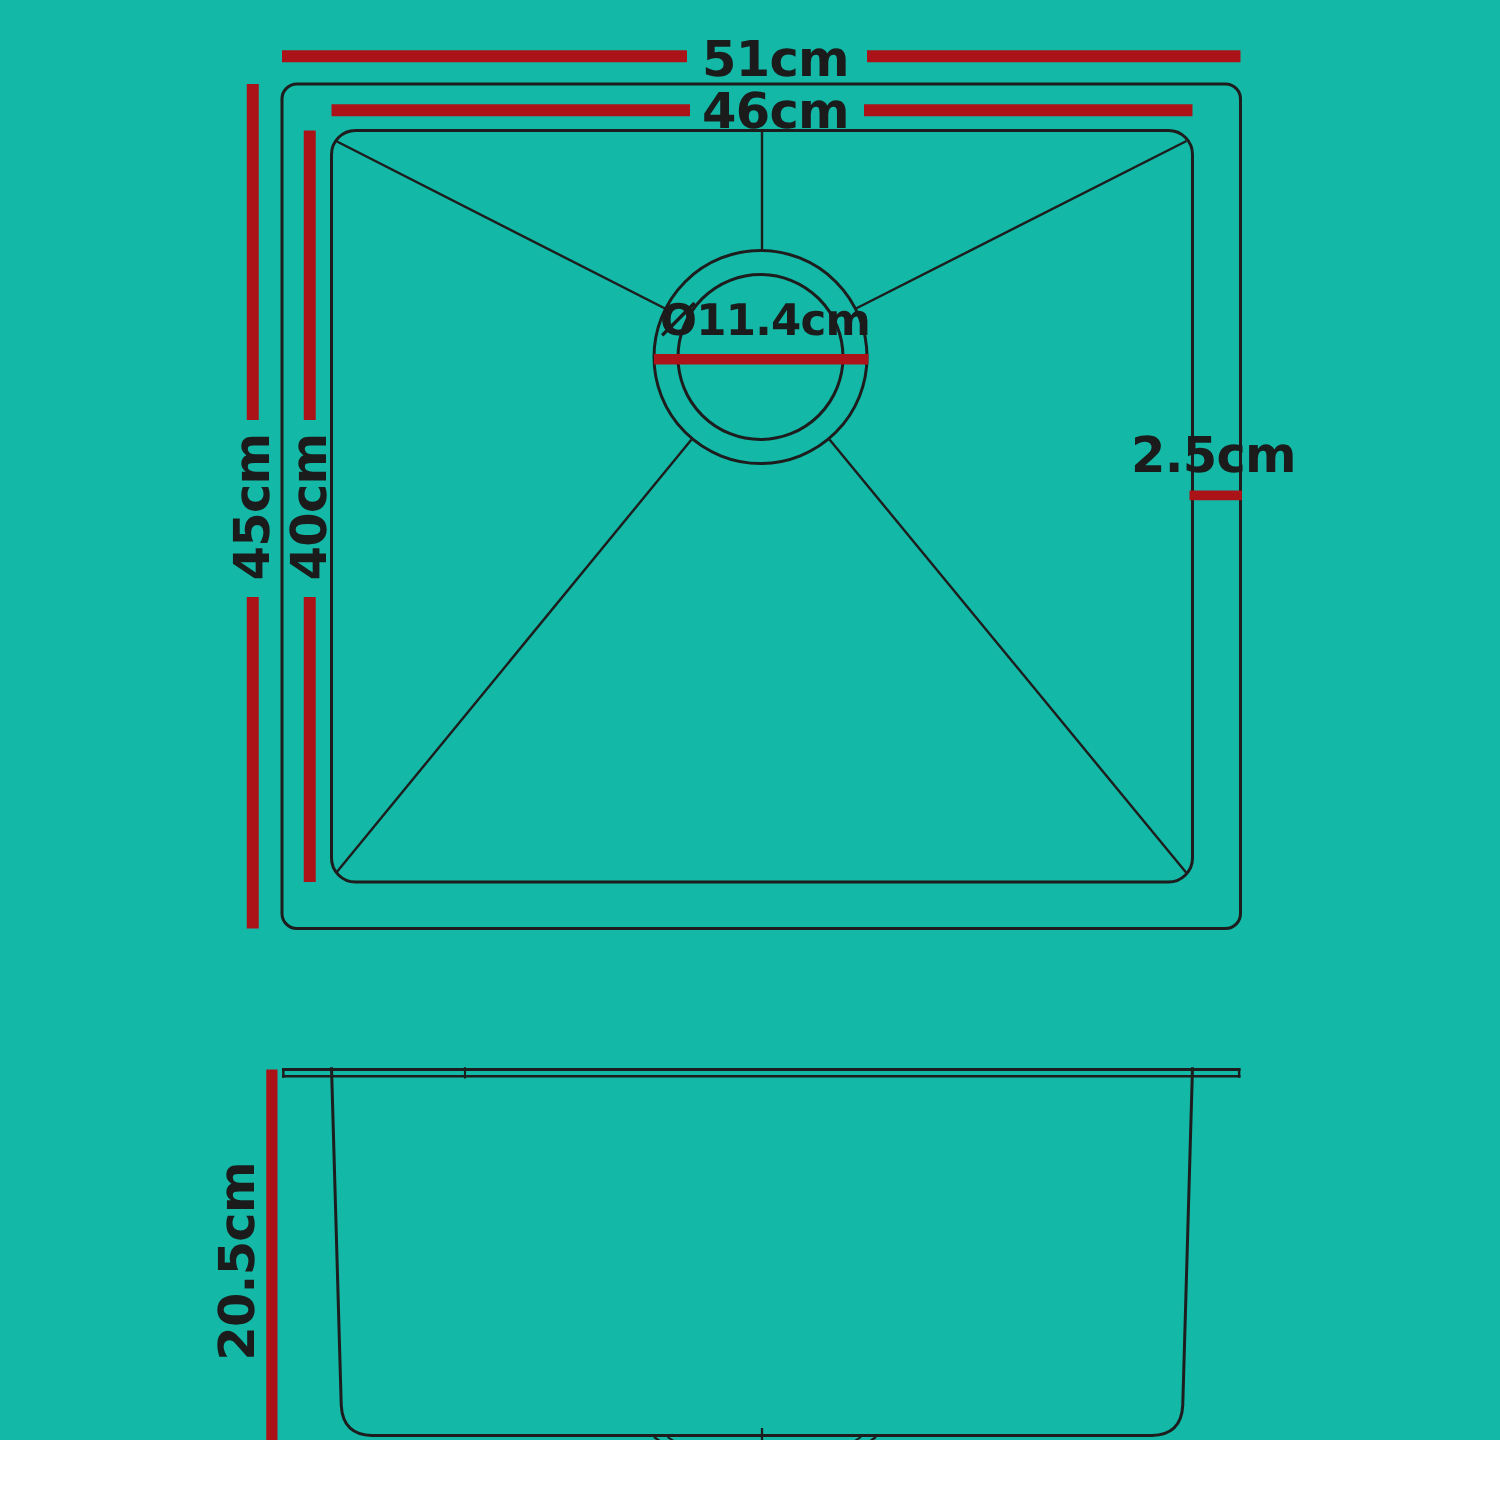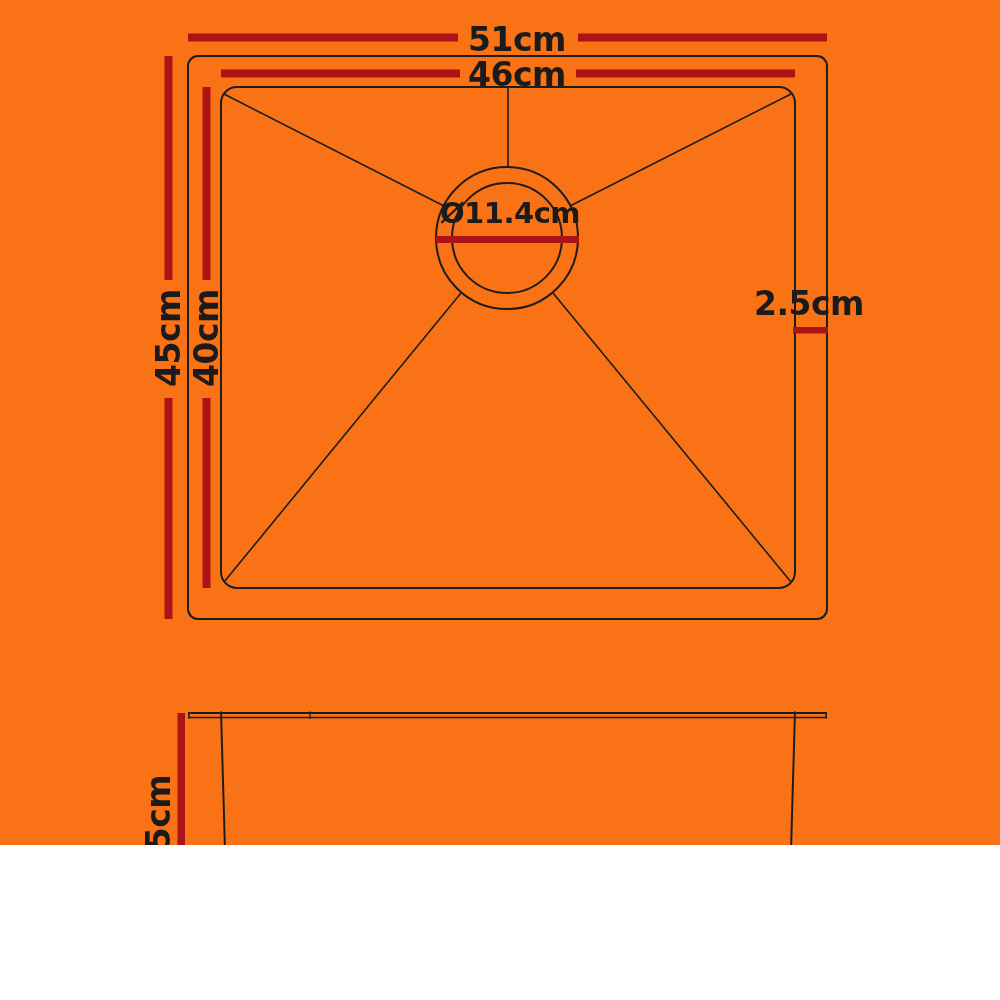--- a/index.html
+++ b/index.html
@@ -3,22 +3,22 @@
 <meta charset="utf-8">
 <style>
   html, body {
     margin: 0;
     padding: 0;
     background: #ffffff;
   }
   .canvas {
     position: relative;
     width: 1000px;
-    height: 845px;
-    background: #f97316;
+    height: 960px;
+    background: #14b8a6;
     overflow: hidden;
     font-family: "DejaVu Sans", "Liberation Sans", sans-serif;
   }
   svg text {
     font-family: "DejaVu Sans", "Liberation Sans", sans-serif;
     font-weight: 700;
     fill: #1b1b1b;
     letter-spacing: -0.5px;
   }
   .dim-label { font-size: 33px; }

